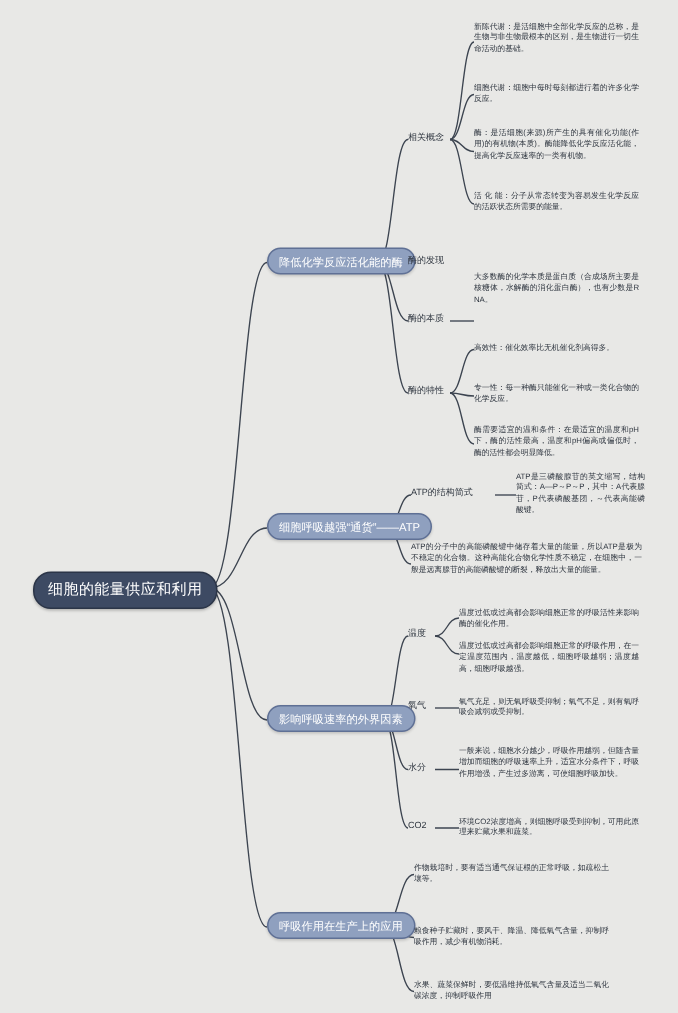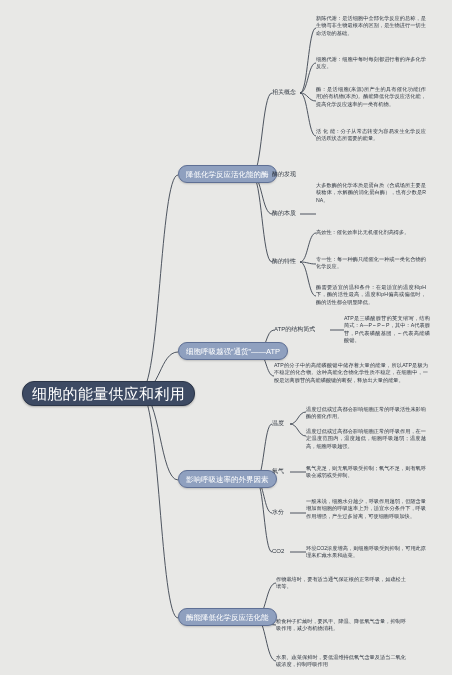--- a/index.html
+++ b/index.html
@@ -14,21 +14,21 @@
   #links{position:absolute;left:0;top:0;width:452px;height:675px;pointer-events:none;}
 
   .node{position:absolute;box-sizing:border-box;}
 
   
   .root{
     background:#3d4a63;
     color:#ffffff;
     border:1px solid #2b3548;
     border-radius:12px;
-    font-size:15px;
+    font-size:10px;
     line-height:13px;
     letter-spacing:.3px;
     padding:5px 9px;
     white-space:nowrap;
     box-shadow:0 1px 2px rgba(0,0,0,.25);
   }
   
   .l2{
     background:#8fa0bf;
     color:#ffffff;
@@ -104,21 +104,21 @@
       <path d="M256,618 C266,618 266,625 276,625"></path>
       <path d="M256,618 C266,618 266,661 276,661"></path>
     </g>
   </svg>
 
   <div class="node root" style="left:22px;top:381px;">细胞的能量供应和利用</div>
 
   <div class="node l2" style="left:178px;top:165px;">降低化学反应活化能的酶</div>
   <div class="node l2" style="left:178px;top:342px;">细胞呼吸越强“通货”——ATP</div>
   <div class="node l2" style="left:178px;top:470px;">影响呼吸速率的外界因素</div>
-  <div class="node l2" style="left:178px;top:608px;">酶能降低化学反应活化能</div>
+  <div class="node l2" style="left:178px;top:608px;">呼吸作用在生产上的应用</div>
 
   <div class="node l3" style="left:272px;top:89px;">相关概念</div>
   <div class="node l3" style="left:272px;top:171px;">酶的发现</div>
   <div class="node l3" style="left:272px;top:210px;">酶的本质</div>
   <div class="node l3" style="left:272px;top:258px;">酶的特性</div>
 
   <div class="node leaf" style="left:316px;top:15px;width:110px;">新陈代谢：是活细胞中全部化学反应的总称，是生物与非生物最根本的区别，是生物进行一切生命活动的基础。</div>
   <div class="node leaf" style="left:316px;top:56px;width:110px;">细胞代谢：细胞中每时每刻都进行着的许多化学反应。</div>
   <div class="node leaf" style="left:316px;top:86px;width:110px;">酶：是活细胞(来源)所产生的具有催化功能(作用)的有机物(本质)。酶能降低化学反应活化能，提高化学反应速率的一类有机物。</div>
   <div class="node leaf" style="left:316px;top:128px;width:110px;">活 化 能：分子从常态转变为容易发生化学反应的活跃状态所需要的能量。</div>

